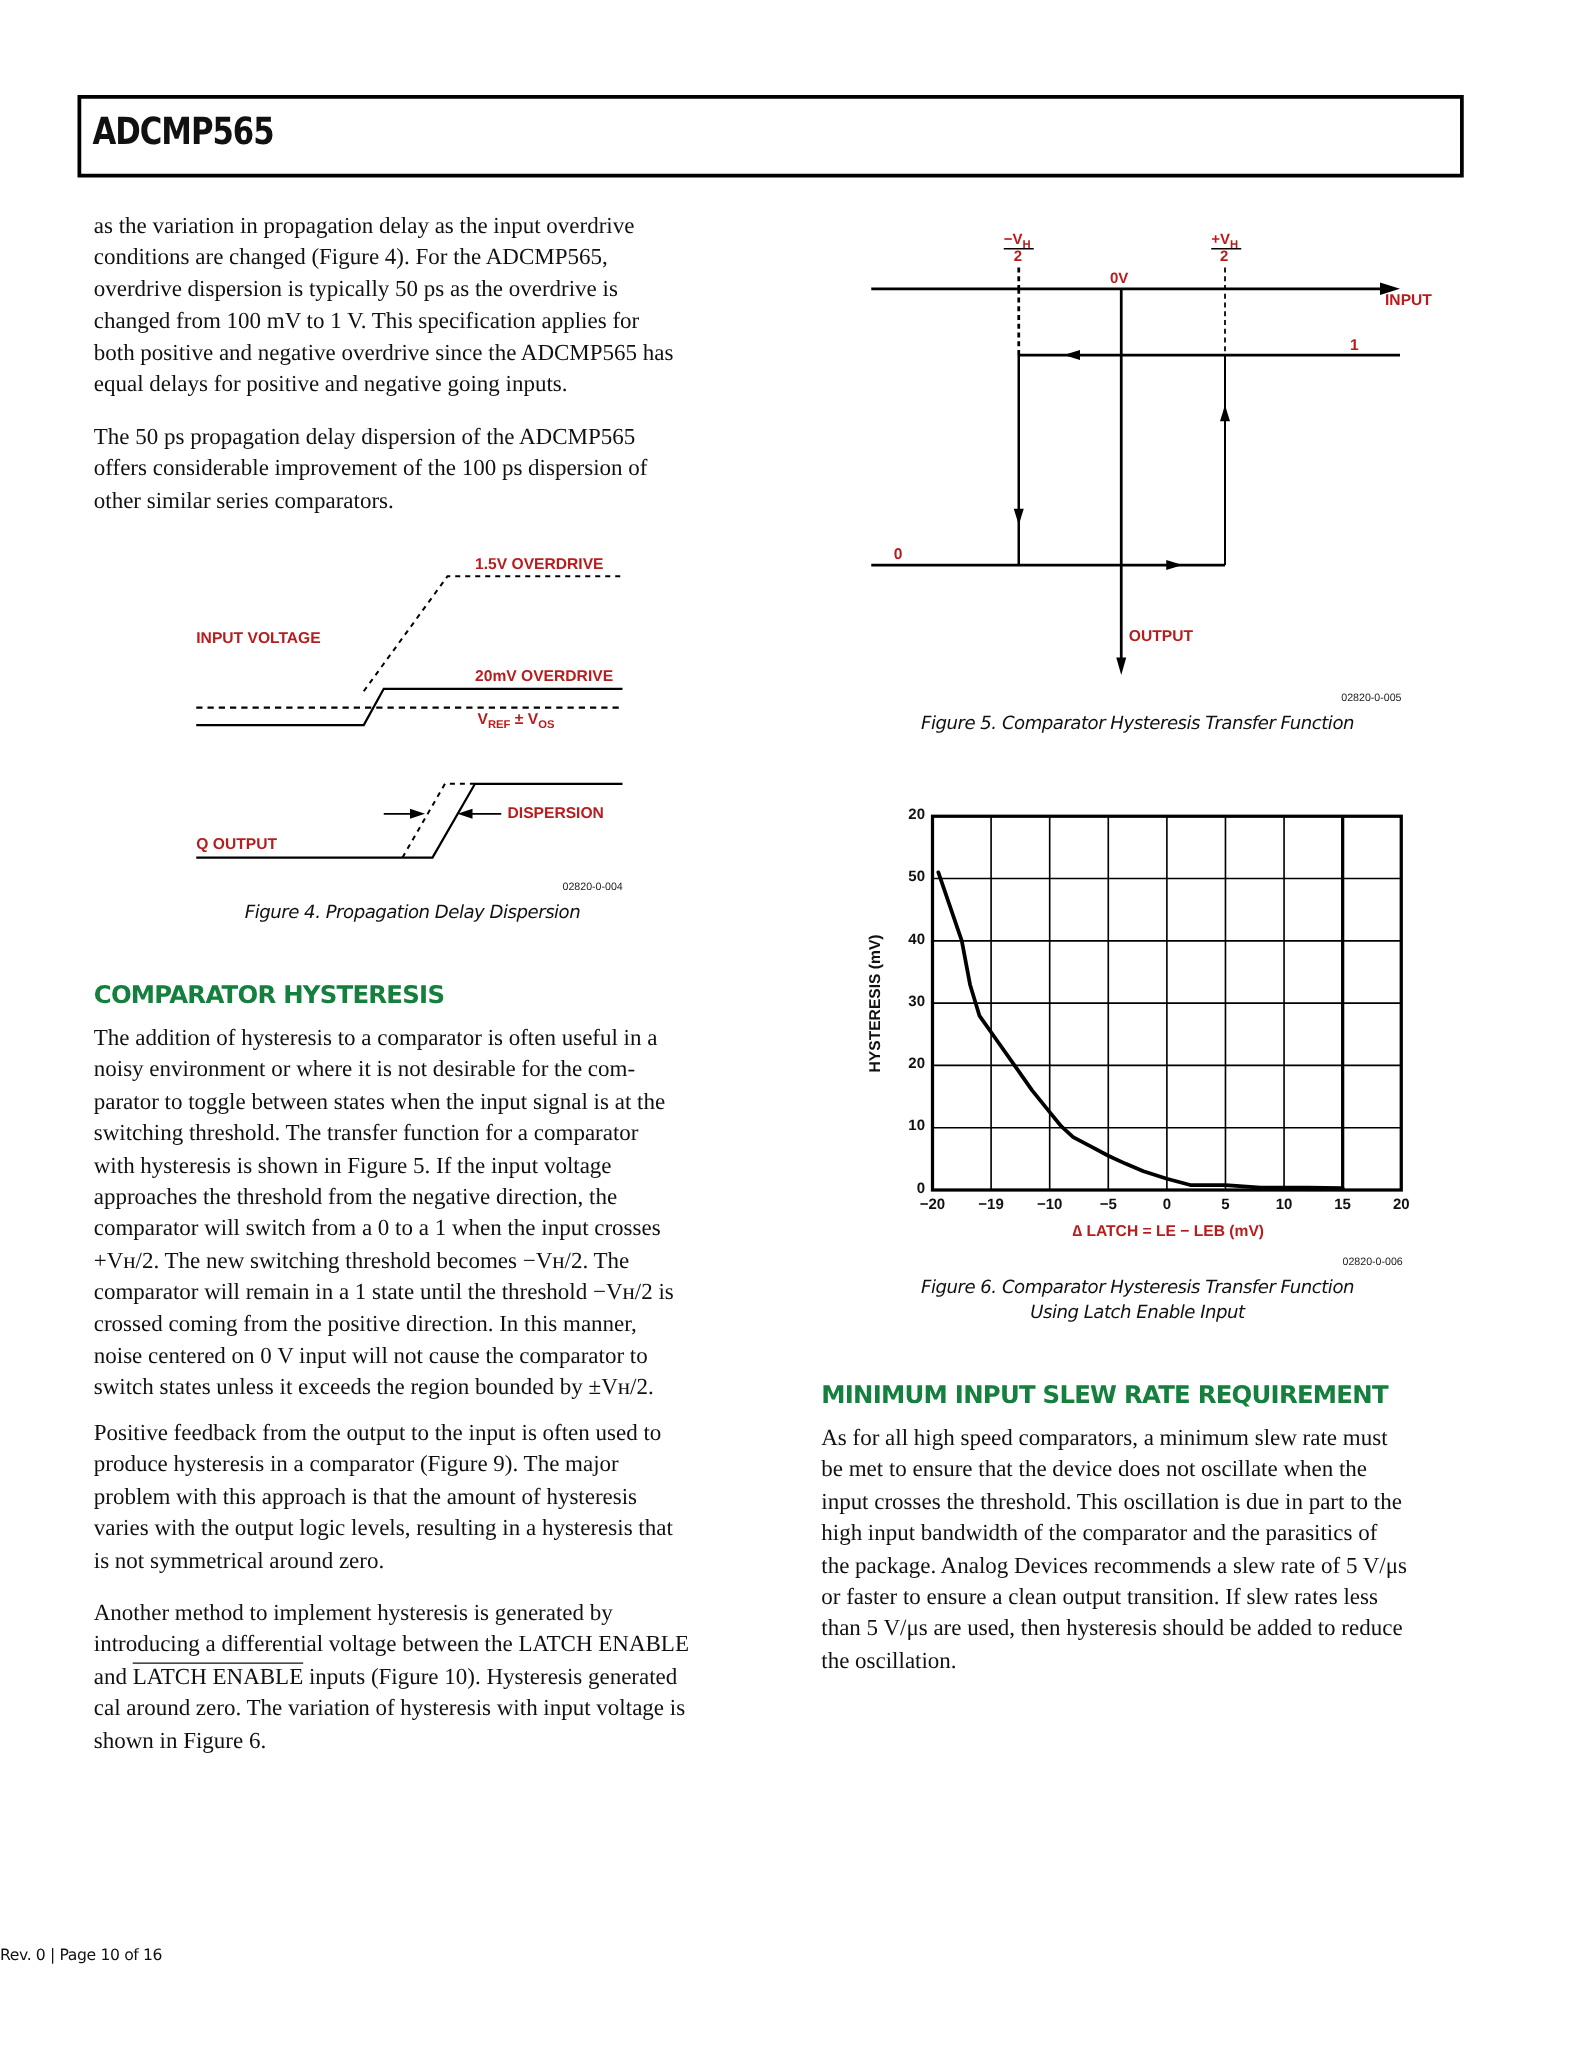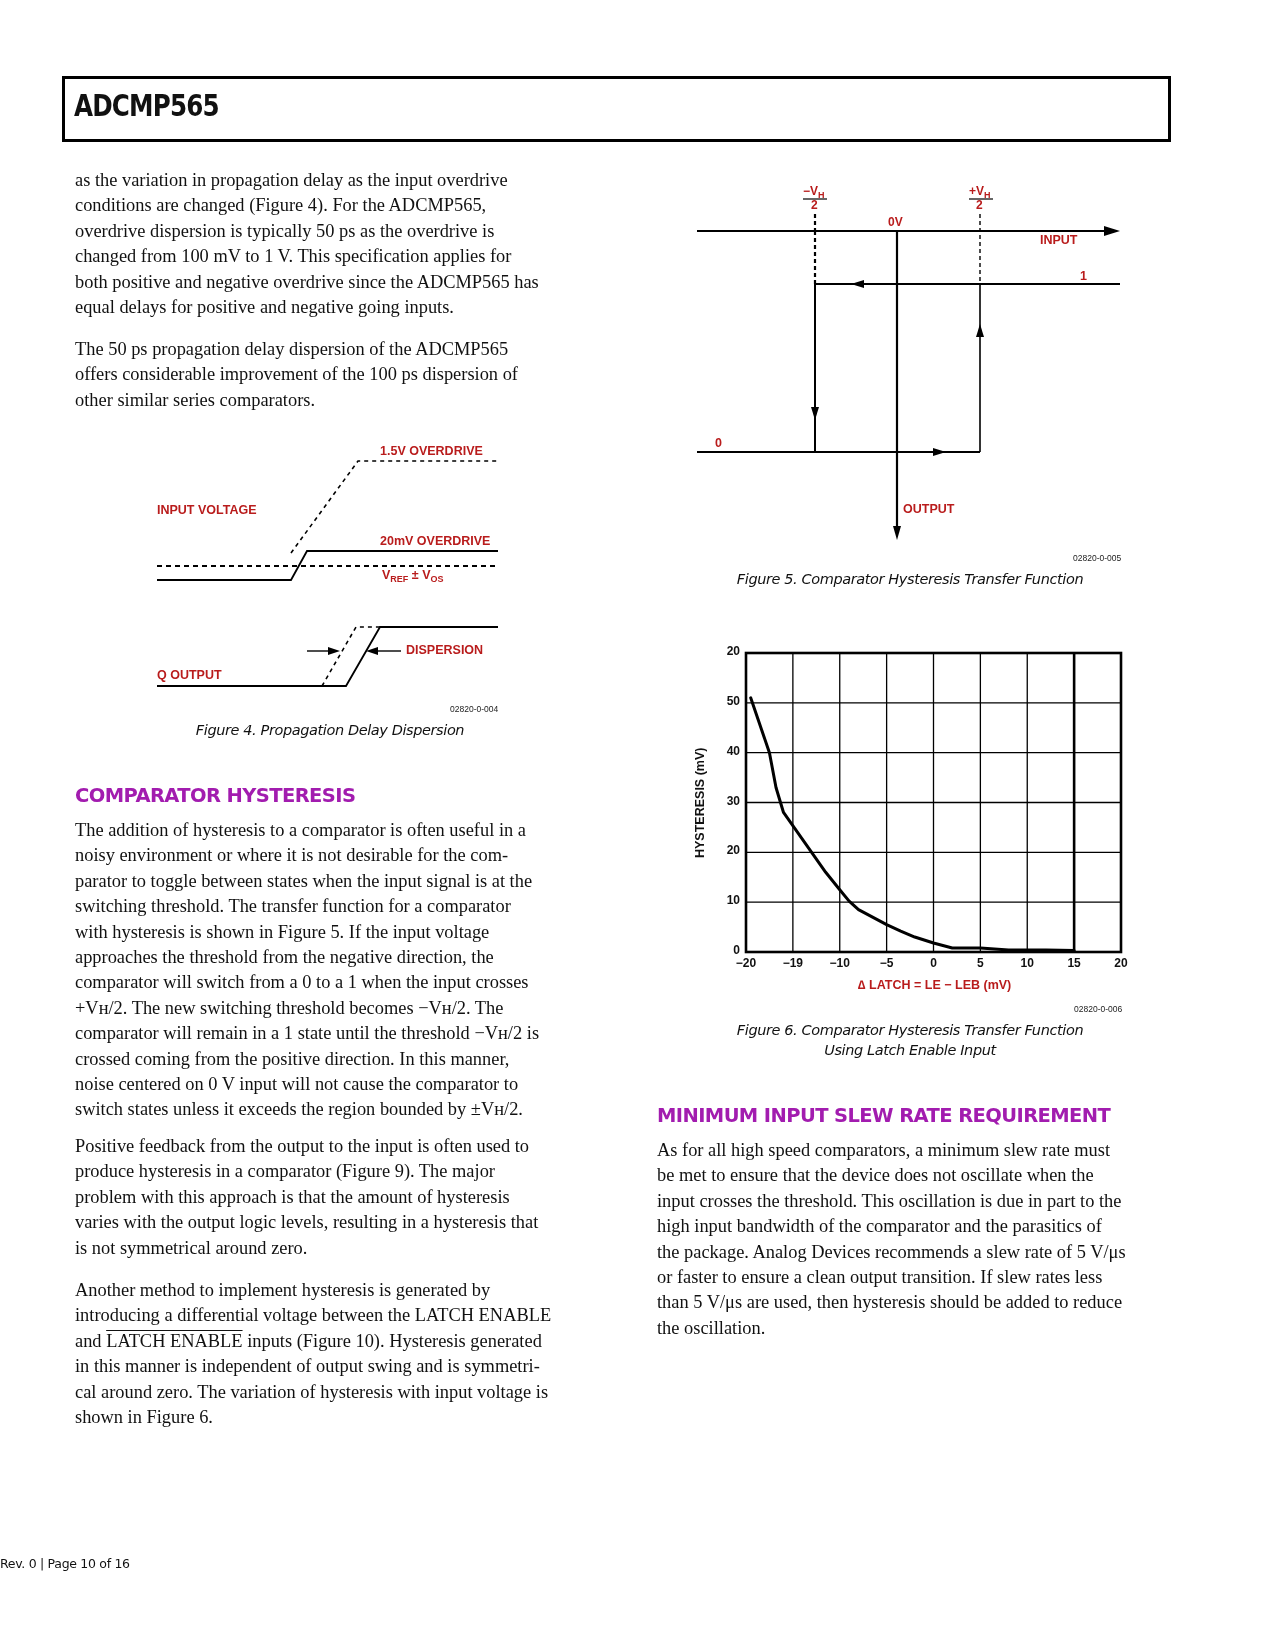--- a/index.html
+++ b/index.html
@@ -2,21 +2,21 @@
 <html><head>
 <meta charset="utf-8">
 <style>
   html, body { margin:0; padding:0; background:#ffffff; }
   body { width:1275px; height:1650px; position:relative; overflow:hidden; color:#111; }
   .abs { position:absolute; }
   .hdr-box { left:62px; top:76px; width:1109px; height:66px; border:3px solid #000; box-sizing:border-box; }
   .hdr-title { left:74px; top:88px; font-family:"DejaVu Sans", sans-serif; font-weight:bold; font-size:30px; letter-spacing:-1px; transform:scaleX(0.82); transform-origin:left top; }
   .body-text { font-family:"Liberation Serif", serif; font-size:18.4px; line-height:25.4px; color:#111; }
   .para { position:absolute; width:510px; }
-  .heading { position:absolute; font-family:"DejaVu Sans", sans-serif; font-weight:bold; font-size:19.5px; letter-spacing:-0.6px; color:#a21caf; }
+  .heading { position:absolute; font-family:"DejaVu Sans", sans-serif; font-weight:bold; font-size:19.5px; letter-spacing:-0.6px; color:#15803d; }
   .caption { position:absolute; font-family:"DejaVu Sans", sans-serif; font-style:italic; font-size:14.5px; text-align:center; letter-spacing:-0.4px; color:#111; line-height:20px; }
   .figcode { position:absolute; font-family:"Liberation Sans", sans-serif; font-size:8.5px; color:#222; }
   .lbl { position:absolute; font-family:"Liberation Sans", sans-serif; font-weight:bold; font-size:12.5px; color:#b91c1c; white-space:nowrap; }
   .lbl sub { font-size:9px; vertical-align:-3px; }
   .footer { position:absolute; left:0; width:1275px; top:1556px; text-align:left; font-family:"DejaVu Sans", sans-serif; font-size:12.5px; letter-spacing:-0.3px; color:#111; }
   .overline { text-decoration:overline;margin-top:24px; }
   .ytick, .xtick { position:absolute; font-family:"Liberation Sans", sans-serif; font-weight:bold; font-size:12px; color:#111; }
   .ytick { text-align:right; width:30px; }
   .xtick { text-align:center; width:40px; }
   .ylabel { position:absolute; font-family:"Liberation Sans", sans-serif; font-weight:bold; font-size:12.5px; transform:rotate(-90deg); transform-origin:left top; white-space:nowrap; }
@@ -93,21 +93,20 @@
   <div>produce hysteresis in a comparator (Figure 9). The major</div>
   <div>problem with this approach is that the amount of hysteresis</div>
   <div>varies with the output logic levels, resulting in a hysteresis that</div>
   <div>is not symmetrical around zero.</div>
 </div>
 
 <div class="para body-text" style="left:75px; top:1278px; width:530px;">
   <div>Another method to implement hysteresis is generated by</div>
   <div>introducing a differential voltage between the LATCH ENABLE</div>
   <div><span>and </span><span class="overline">LATCH ENABLE</span><span> inputs (Figure 10). Hysteresis generated</span></div>
-  <div>in this manner is independent of output swing and is symmetri-</div>
   <div>cal around zero. The variation of hysteresis with input voltage is</div>
   <div>shown in Figure 6.</div>
 </div>
 
 <div>
   <svg width="1275" height="1650" style="left:0;top:0;">
 
     <line x1="815" y1="214" x2="815" y2="231" stroke="#000" stroke-width="2.2" stroke-dasharray="4,3"></line>
     <line x1="980" y1="214" x2="980" y2="284" stroke="#000" stroke-width="1.4" stroke-dasharray="4,3"></line>
     <line x1="815" y1="231" x2="815" y2="284" stroke="#000" stroke-width="2.2" stroke-dasharray="4,3"></line>
@@ -131,21 +130,21 @@
     <polygon points="946,452 933,448 933,456" fill="#000"></polygon>
 
     <line x1="803" y1="199" x2="827" y2="199" stroke="#000" stroke-width="1.2"></line>
     <line x1="969" y1="199" x2="993" y2="199" stroke="#000" stroke-width="1.2"></line>
   </svg>
   <div class="lbl" style="left:803px; top:184px; font-size:12px;"><span>−V</span><sub>H</sub></div>
   <div class="lbl" style="left:811px; top:198px; font-size:12px;">2</div>
   <div class="lbl" style="left:969px; top:184px; font-size:12px;"><span>+V</span><sub>H</sub></div>
   <div class="lbl" style="left:976px; top:198px; font-size:12px;">2</div>
   <div class="lbl" style="left:888px; top:215px; font-size:12px;">0V</div>
-  <div class="lbl" style="left:1040px; top:233px;">INPUT</div>
+  <div class="lbl" style="left:1108px; top:233px;">INPUT</div>
   <div class="lbl" style="left:1080px; top:269px;">1</div>
   <div class="lbl" style="left:715px; top:436px;">0</div>
   <div class="lbl" style="left:903px; top:502px;">OUTPUT</div>
   <div class="figcode" style="left:1073px; top:553px;">02820-0-005</div>
   <div class="caption" style="left:700px; top:569px; width:420px;">Figure 5. Comparator Hysteresis Transfer Function</div>
 </div>
 
 <div>
   <svg id="chart6" width="1275" height="1650" style="left:0;top:0;">
       <line x1="746" y1="653" x2="746" y2="952" stroke="#000" stroke-width="1.3"></line>

